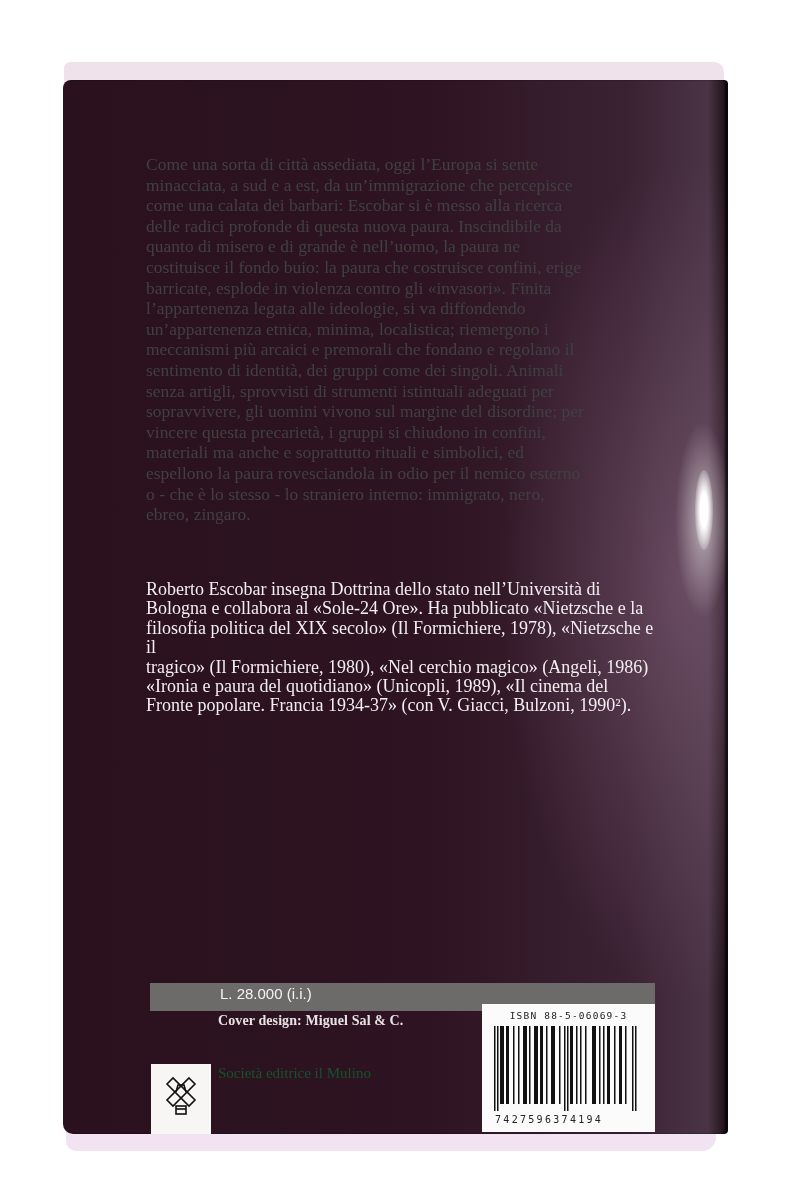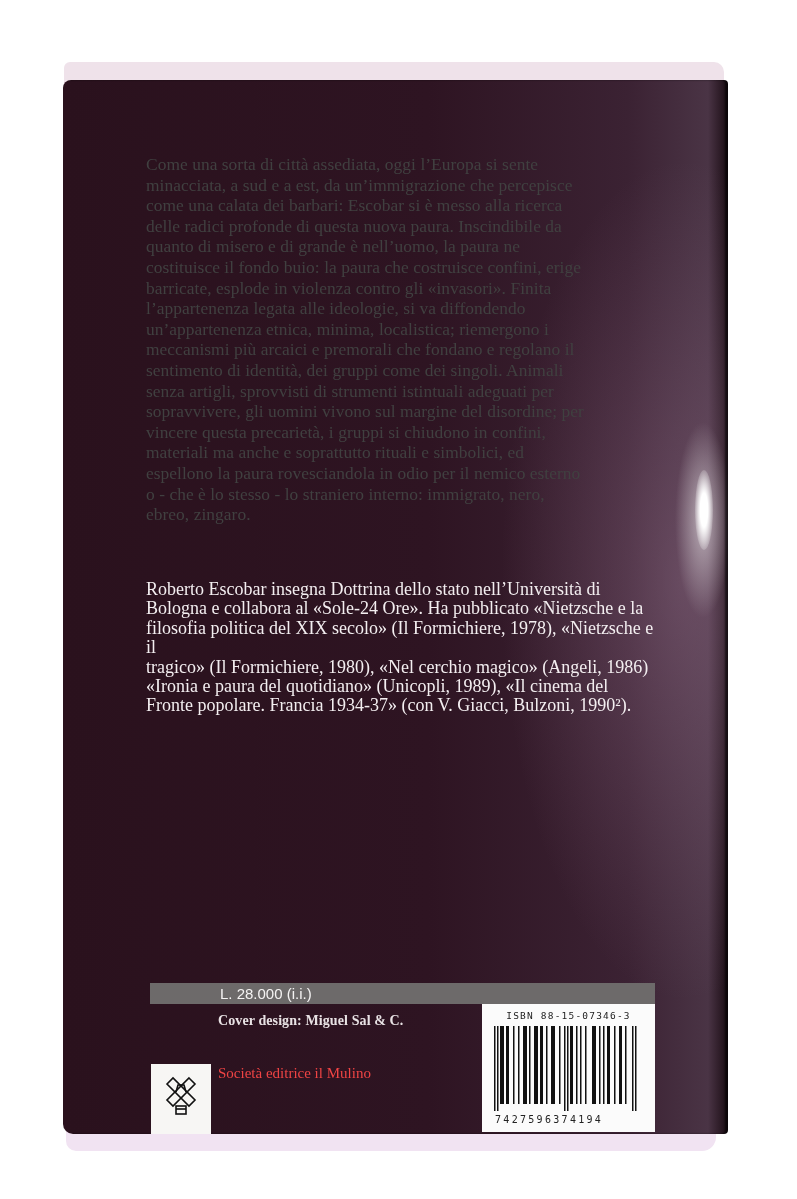--- a/index.html
+++ b/index.html
@@ -34,35 +34,35 @@
       position: absolute; left: 146px; top: 154px; width: 520px;
       color: #404040; font-size: 17.4px; line-height: 20.6px;
       white-space: pre-line; letter-spacing: 0.05px;
     }
     .bio {
       position: absolute; left: 146px; top: 580px; width: 520px;
       color: #f3eef0; font-size: 18px; line-height: 19.4px;
       white-space: pre-line;
     }
     .price-bar {
-      position: absolute; left: 150px; top: 983px; width: 505px; height: 21px;
+      position: absolute; left: 150px; top: 983px; width: 505px; height: 28px;
       background: #6d6a6a;
     }
     .price {
       position: absolute; left: 70px; top: 1px;
       color: #f5f3f3; font-family: "Liberation Sans", "DejaVu Sans", sans-serif;
       font-size: 15px; line-height: 19px;
     }
     .credit {
       position: absolute; left: 218px; top: 1013px;
       color: #e8e2e4; font-size: 14px; font-weight: bold; letter-spacing: 0.1px;
     }
     .publisher {
       position: absolute; left: 218px; top: 1065px;
-      color: #ef4444; font-size: 15px;
+      color: #14532d; font-size: 15px;
     }
     .logo-box {
       position: absolute; left: 151px; top: 1064px; width: 60px; height: 70px;
       background: #f7f6f4;
     }
     .logo-box svg { position: absolute; left: 13px; top: 11px; }
     .barcode-box {
       position: absolute; left: 482px; top: 1004px; width: 173px; height: 128px;
       background: #fbfbfb;
     }
@@ -104,21 +104,21 @@
     <polygon points="25,3 31,9 9,31 3,25"></polygon>
     <path d="M12,17 L14,10 L20,10 L22,17"></path>
     <rect x="12" y="31" width="10" height="8"></rect>
     <line x1="12" y1="34" x2="22" y2="34"></line>
   </svg>
 </div>
 
 <div class="publisher">Società editrice il Mulino</div>
 
 <div class="barcode-box">
-  <div class="isbn">ISBN 88-15-07346-3</div>
+  <div class="isbn">ISBN 88-5-06069-3</div>
   <svg class="bars" viewBox="0 0 150 85" preserveAspectRatio="none">
     <g fill="#111">
       <rect x="0" y="0" width="1.5" height="85"></rect>
       <rect x="3" y="0" width="1.5" height="85"></rect>
       <rect x="6" y="0" width="4" height="78"></rect>
       <rect x="12" y="0" width="3" height="78"></rect>
       <rect x="19" y="0" width="1.5" height="78"></rect>
       <rect x="24" y="0" width="1.5" height="78"></rect>
       <rect x="29" y="0" width="4" height="78"></rect>
       <rect x="35" y="0" width="1.5" height="78"></rect>

